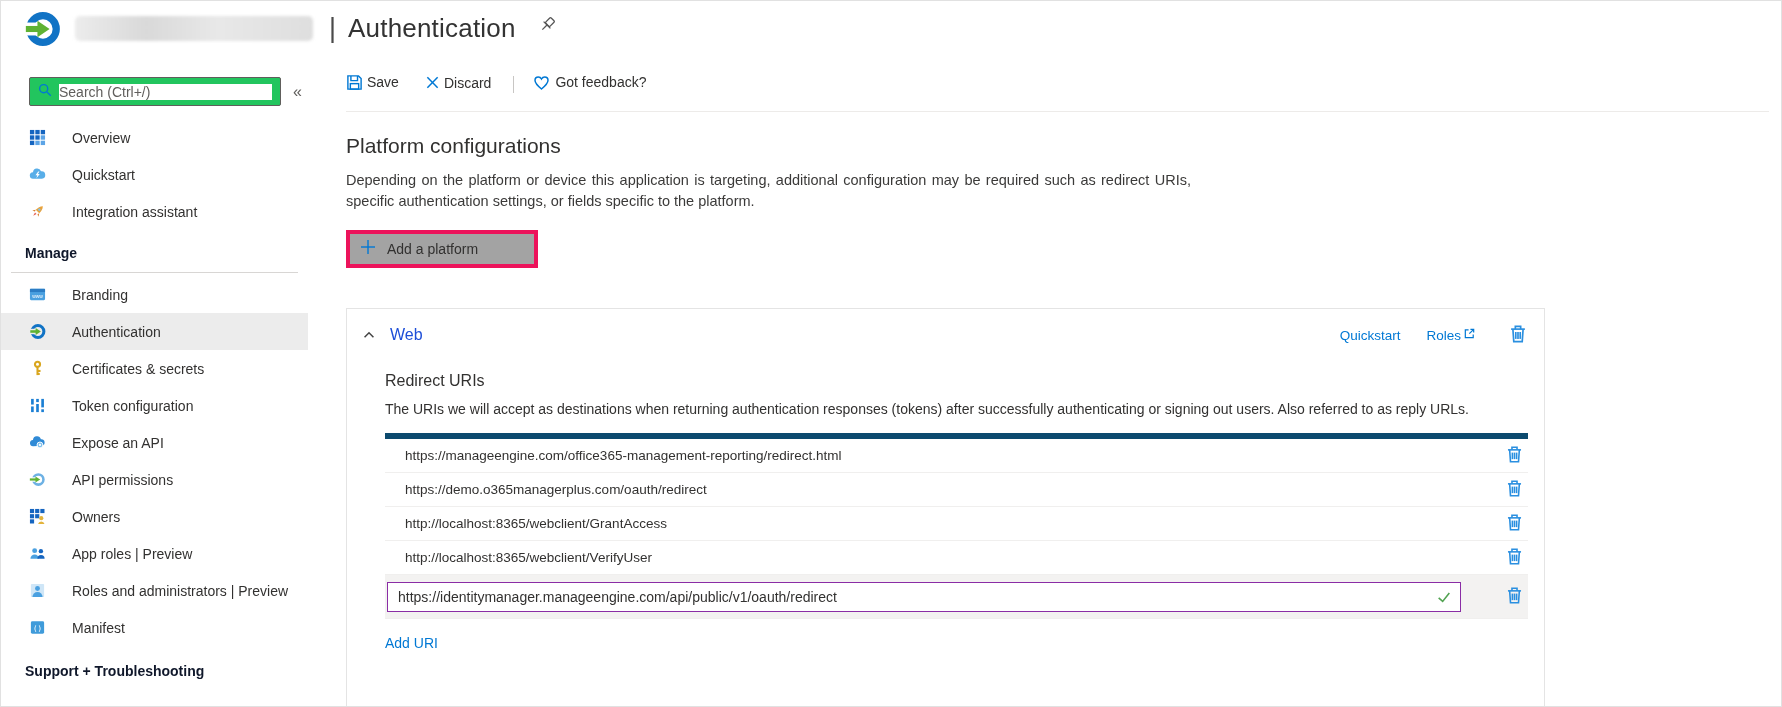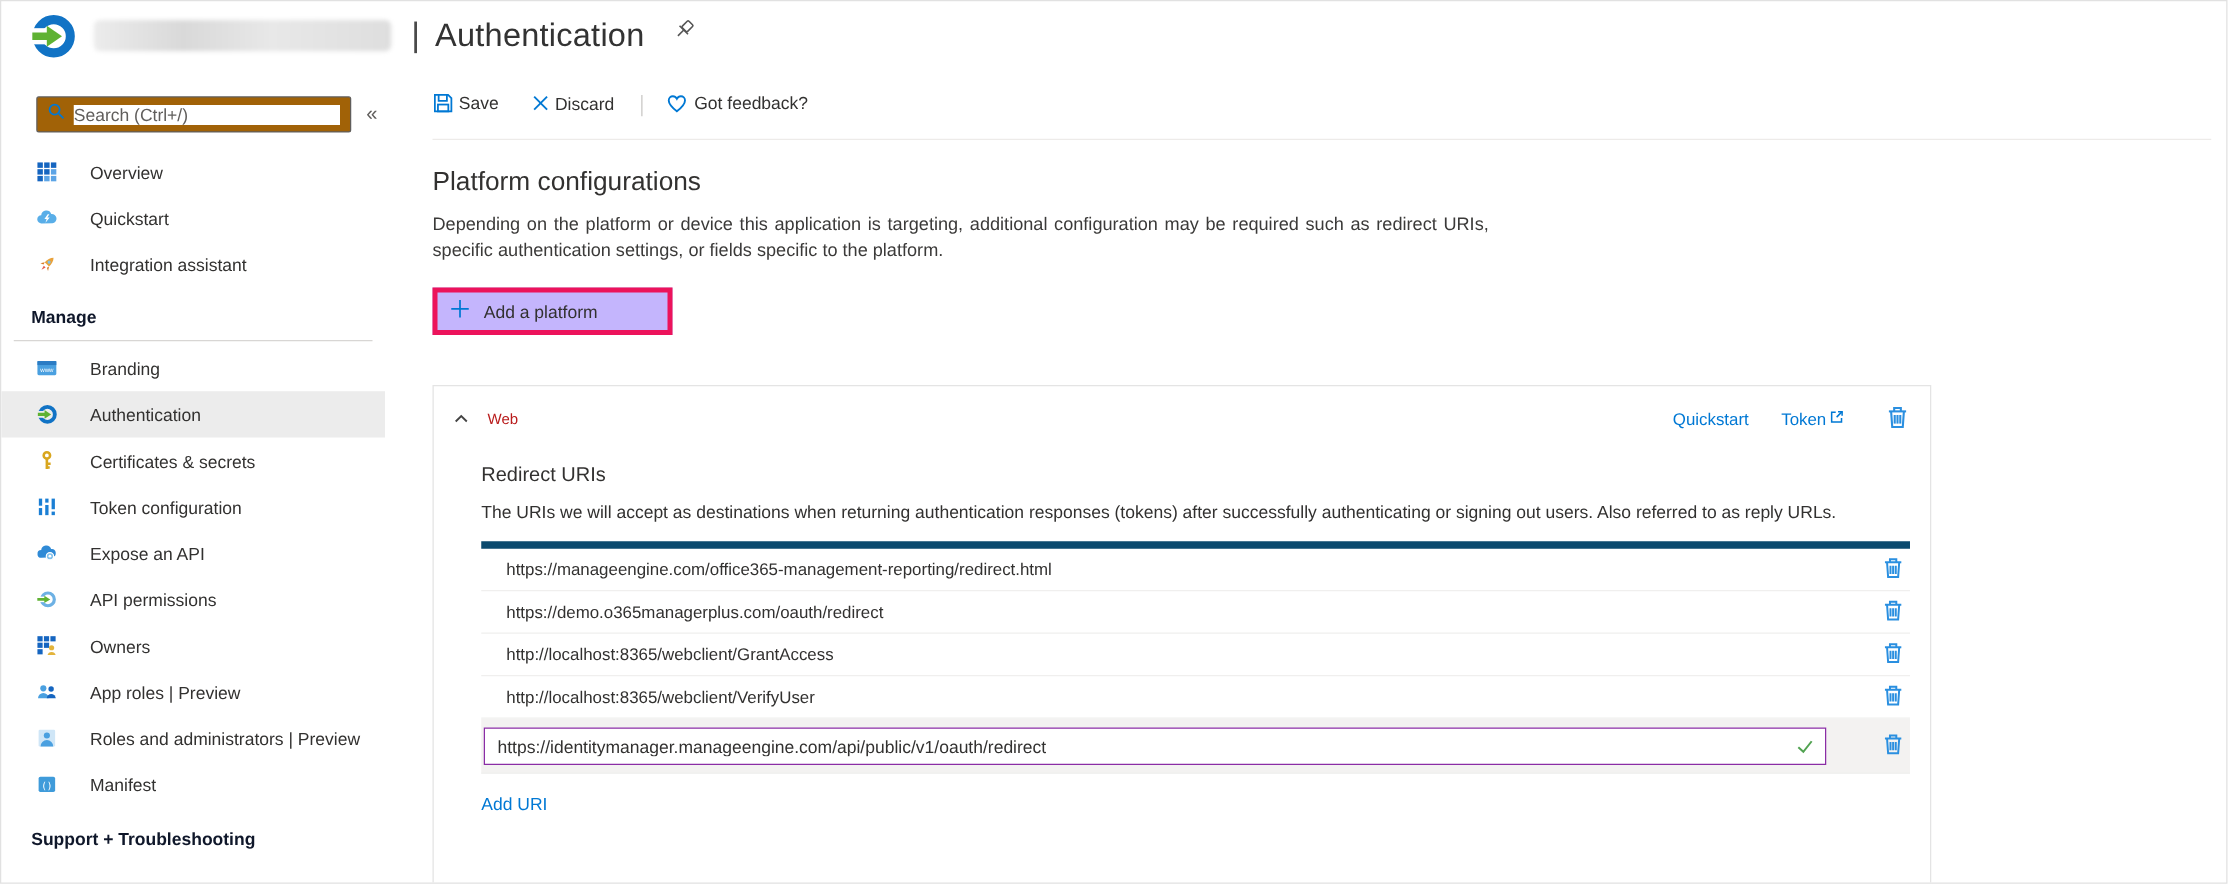--- a/index.html
+++ b/index.html
@@ -21,21 +21,21 @@
   .page-title { font-size:26px; color:#333; margin-left:12px; letter-spacing:.2px; }
   .pin { margin-left:22px; margin-top:-4px; cursor:pointer; }
 
   .body-row { display:flex; height:652px; }
 
   
   .sidebar { width:307px; flex:none; padding-top:21px; }
   .search-row { display:flex; align-items:center; padding-left:28px; }
   .search-box {
     width:252px; height:29px; border:1px solid #605e5c; border-radius:2px;
-    display:flex; align-items:center; padding:0 8px; background:#a16207;
+    display:flex; align-items:center; padding:0 8px; background:#22c55e;
   }
   .search-box input {
     border:none; outline:none; flex:1; margin-left:7px;
     font-size:14px; font-family:"Liberation Sans",sans-serif; color:#323130;
   }
   .search-box input::placeholder { color:#605e5c; }
   .collapse { margin-left:12px; color:#605e5c; font-size:16px; cursor:pointer; }
   .nav { margin-top:13px; }
   .nav-item {
     height:37px; display:flex; align-items:center; gap:26px;
@@ -55,32 +55,32 @@
   .tb-btn + .tb-btn { margin-left:26px; }
   .tb-divider { width:1px; height:17px; background:#c8c6c4; margin:0 18px 0 22px; }
   .toolbar-rule { border:none; border-top:1px solid #edebe9; margin:14px 12px 0 0; }
   .section-title { font-size:21px; font-weight:400; color:#323130; margin-top:22px; }
   .section-desc {
     width:845px; margin-top:12px; font-size:14.5px; line-height:21px;
     color:#3b3a39; text-align:justify;
   }
   .add-platform {
     margin-top:18px; width:192px; height:38px;
-    border:4px solid #ec135b; background:#c4b5fd;
+    border:4px solid #ec135b; background:#a3a3a3;
     display:flex; align-items:center; gap:11px; padding-left:10px; cursor:pointer;
   }
   .add-platform-label { font-size:14px; color:#323130; }
 
   .web-panel {
     margin-top:40px; width:1199px; height:420px;
     border:1px solid #e4e4e4; padding:13px 16px 0 14px;
   }
   .panel-header { display:flex; align-items:center; height:26px; }
   .chevron-btn { cursor:pointer; display:flex; align-items:center; margin-right:13px; }
-  .panel-title { font-size:12px; color:#b91c1c; }
+  .panel-title { font-size:16px; color:#1d4ed8; }
   .panel-links { margin-left:auto; display:flex; align-items:center; gap:26px; font-size:13.5px; }
   a.blue-link { color:#0078d4; text-decoration:none; cursor:pointer; display:inline-flex; align-items:center; gap:2px; }
   .trash-btn { background:none; border:none; cursor:pointer; padding:0; display:flex; }
   .panel-links .trash-btn { margin-left:6px; }
 
   .redirect-section { margin-left:24px; margin-top:24px; }
   .redirect-title { font-size:16px; font-weight:400; color:#323130; }
   .redirect-desc { margin-top:9px; font-size:14px; line-height:21px; color:#323130; max-width:1118px; }
 
   .uri-list { margin-top:13px; border-top:6px solid #0c4a6e; }
@@ -373,21 +373,21 @@
           <svg width="16" height="16" viewBox="0 0 18 18">
               <polyline points="4,11.5 9,6.5 14,11.5" fill="none" stroke="#444" stroke-width="1.7"></polyline>
             </svg>
         </span>
         <span class="panel-title">Web</span>
         <span class="panel-links">
           <a class="blue-link">
             <span>Quickstart</span>
           </a>
           <a class="blue-link">
-            <span>Token</span>
+            <span>Roles</span>
             <span>
               <svg width="13" height="13" viewBox="0 0 14 14">
                   <g fill="none" stroke="#0078d4" stroke-width="1.3">
                     <path d="M6 3 H2.5 V11.5 H11 V8"></path>
                     <path d="M8 2.5 H11.5 V6"></path>
                     <path d="M11.5 2.5 L6.8 7.2"></path>
                   </g>
                 </svg>
             </span>
           </a>

